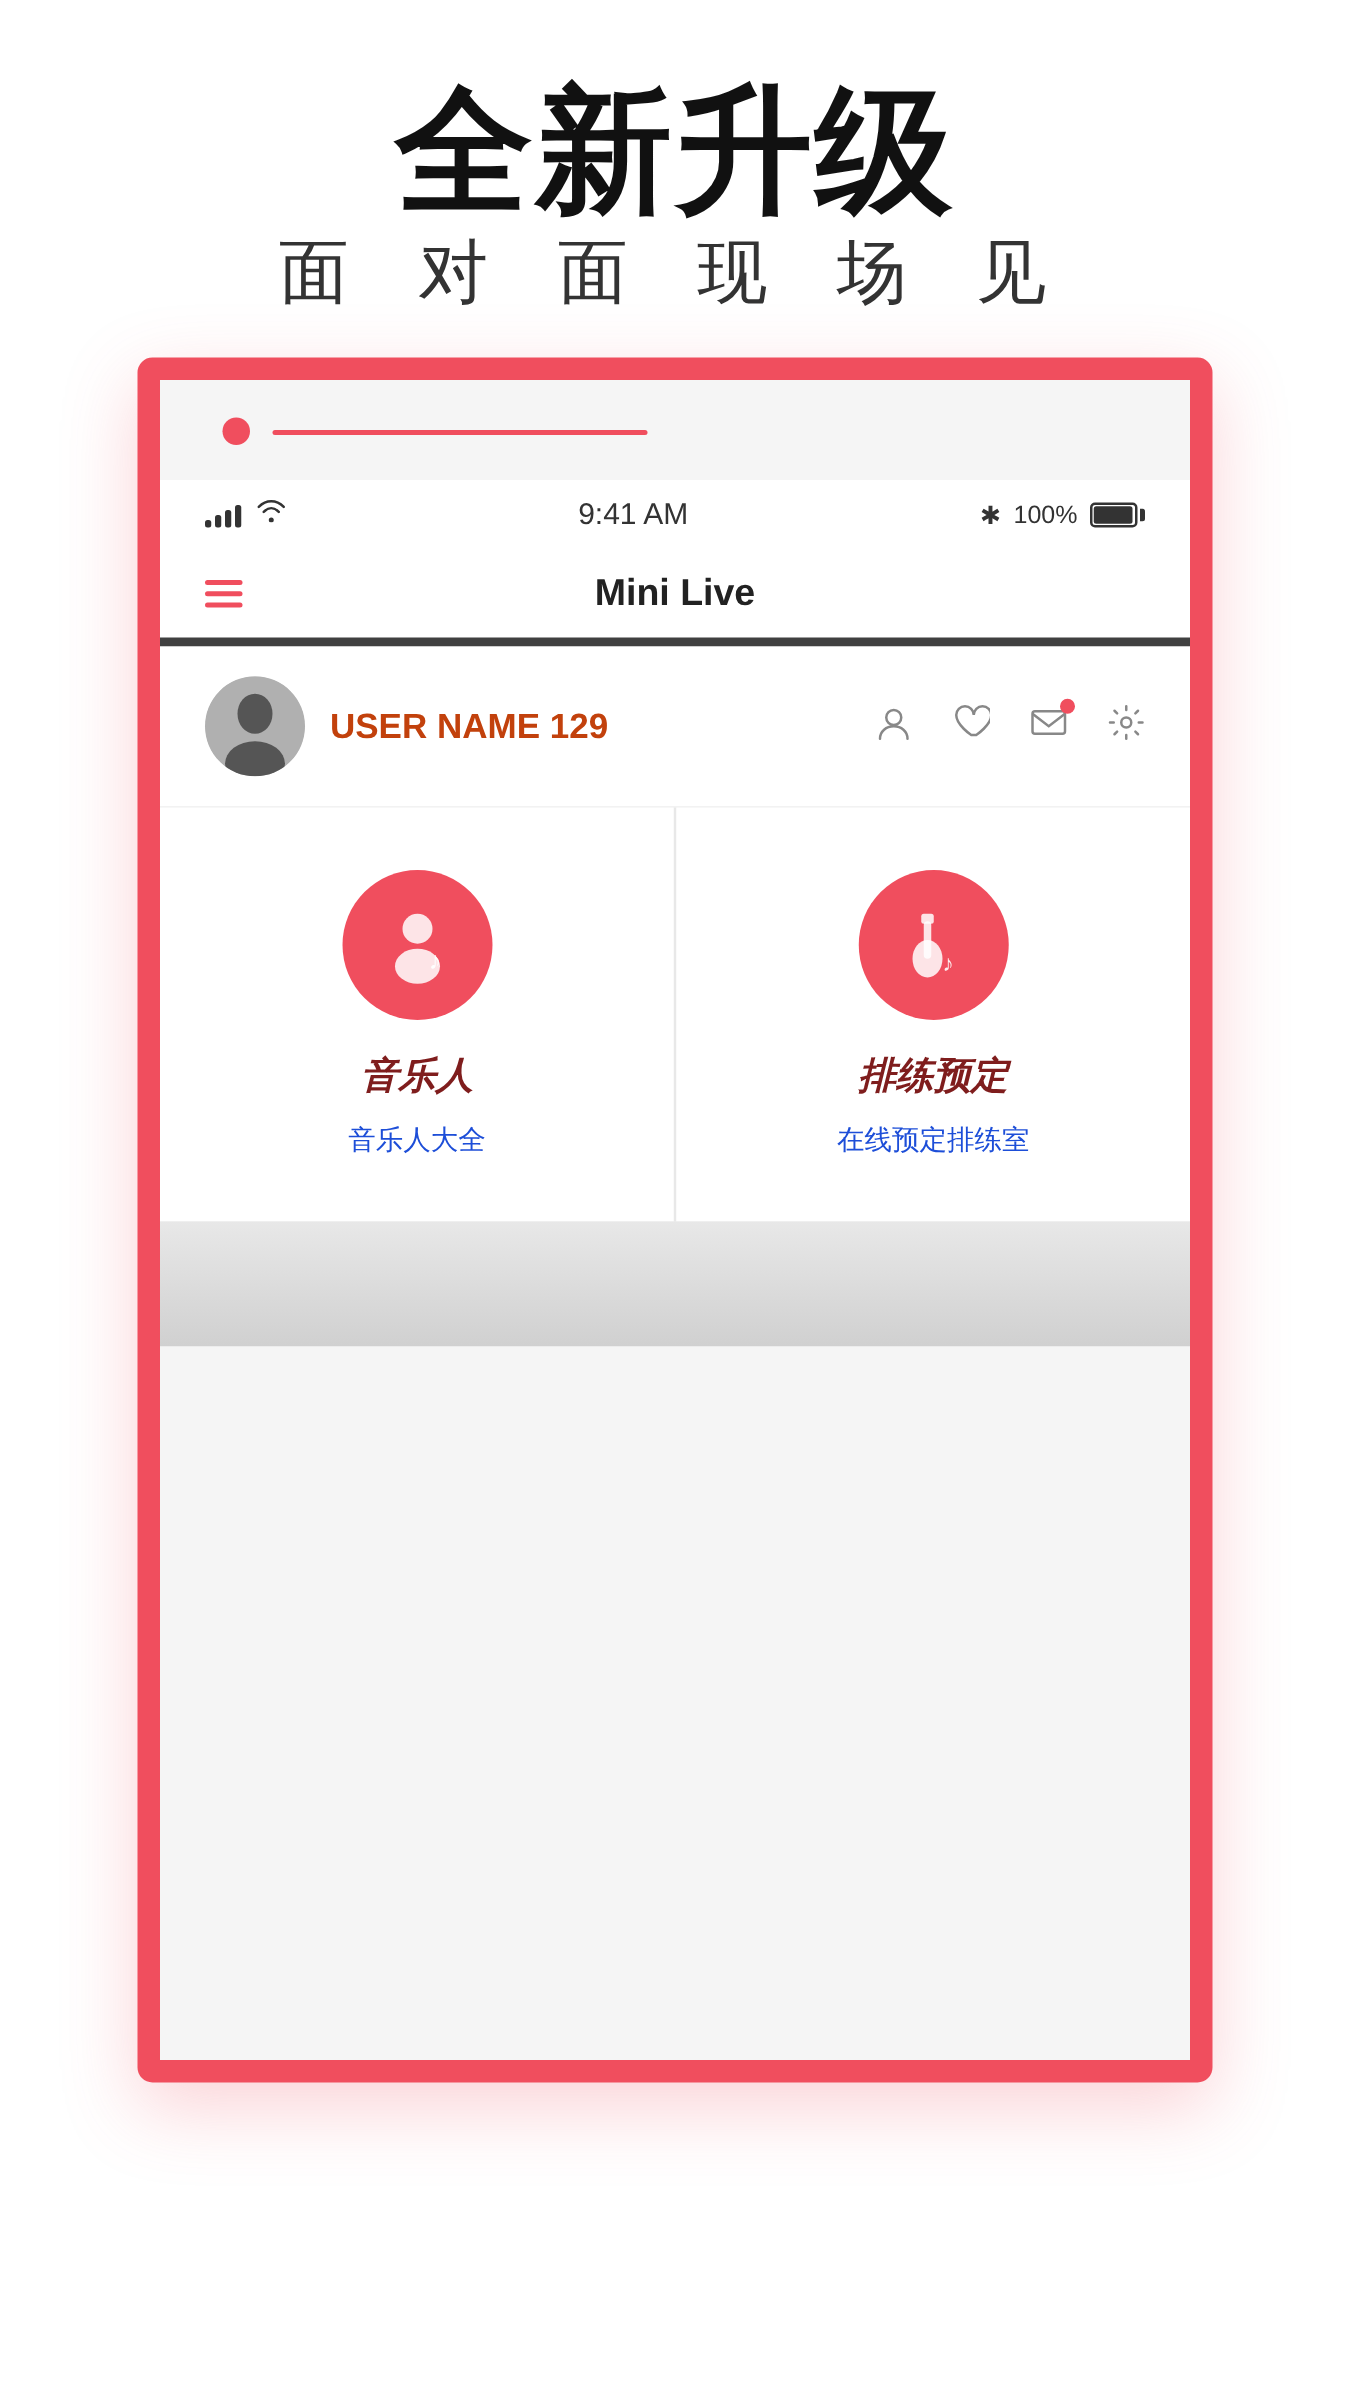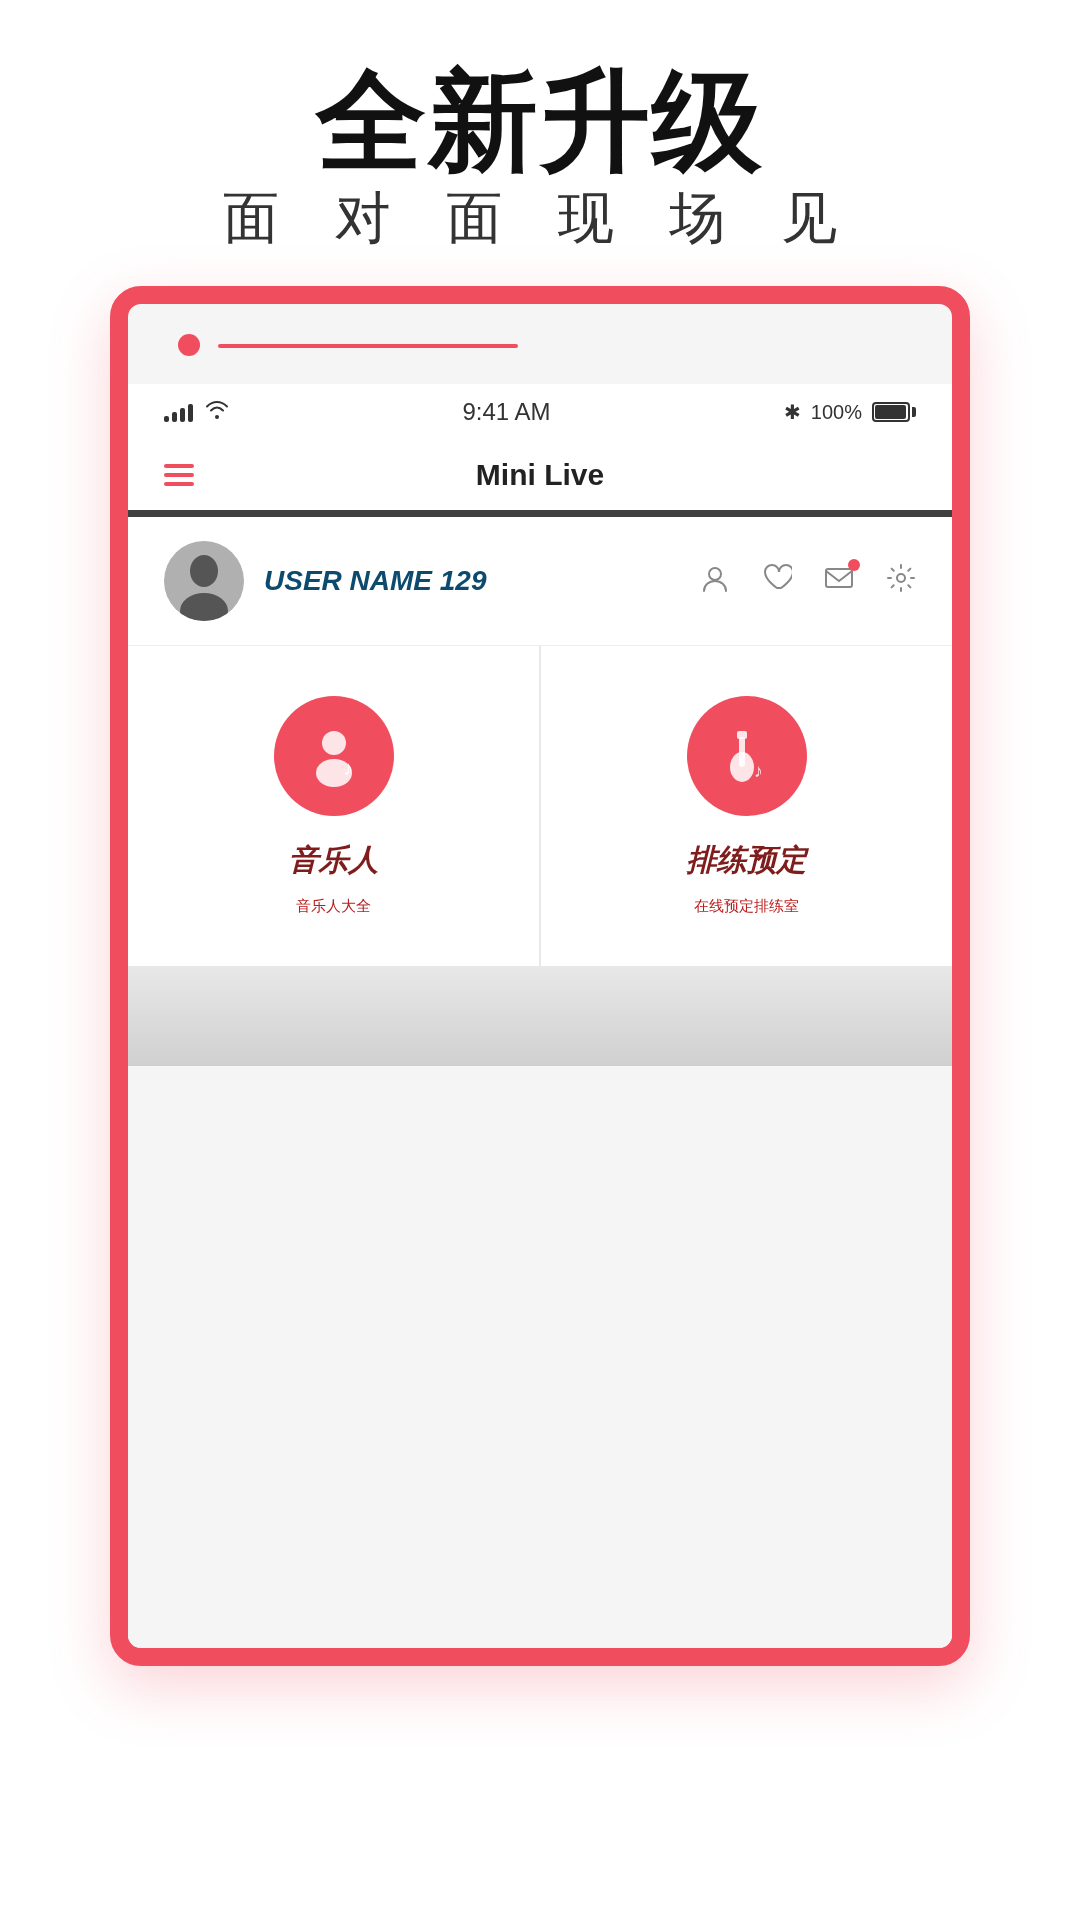--- a/index.html
+++ b/index.html
@@ -64,21 +64,21 @@
     .phone-wrapper {
       position: relative;
       width: 860px;
       height: 1380px;
     }
 
     .phone-frame {
       position: absolute;
       top: 0; left: 0; right: 0; bottom: 0;
       border: 18px solid #f04e5e;
-      border-radius: 31px;
+      border-radius: 12px;
       background: #f5f5f5;
       overflow: hidden;
       box-shadow: 0 20px 60px rgba(240,78,94,0.25);
       padding-left: 20px;
     }
 
     
     .phone-top-accent {
       position: absolute;
       top: -18px;
@@ -257,23 +257,22 @@
 
     
     .avatar-svg {
       width: 80px;
       height: 80px;
     }
 
     .user-name {
       font-size: 28px;
       font-weight: 600;
-      color: #0c4a6e;
+      color: #c2410c;
       flex: 1;
-      font-style: italic;
     }
 
     .user-icons {
       display: flex;
       align-items: center;
       gap: 32px;
     }
 
     .user-icon-btn {
       position: relative;
@@ -324,22 +323,22 @@
     }
 
     .feature-title {
       font-size: 30px;
       font-weight: 700;
       color: #7f1d1d;
       font-style: italic;
     }
 
     .feature-subtitle {
-      font-size: 15px;
-      color: #b91c1c;
+      font-size: 22px;
+      color: #1d4ed8;
     }
 
     .icon-svg {
       width: 70px;
       height: 70px;
     }
 
     
     .bottom-partial {
       height: 100px;

